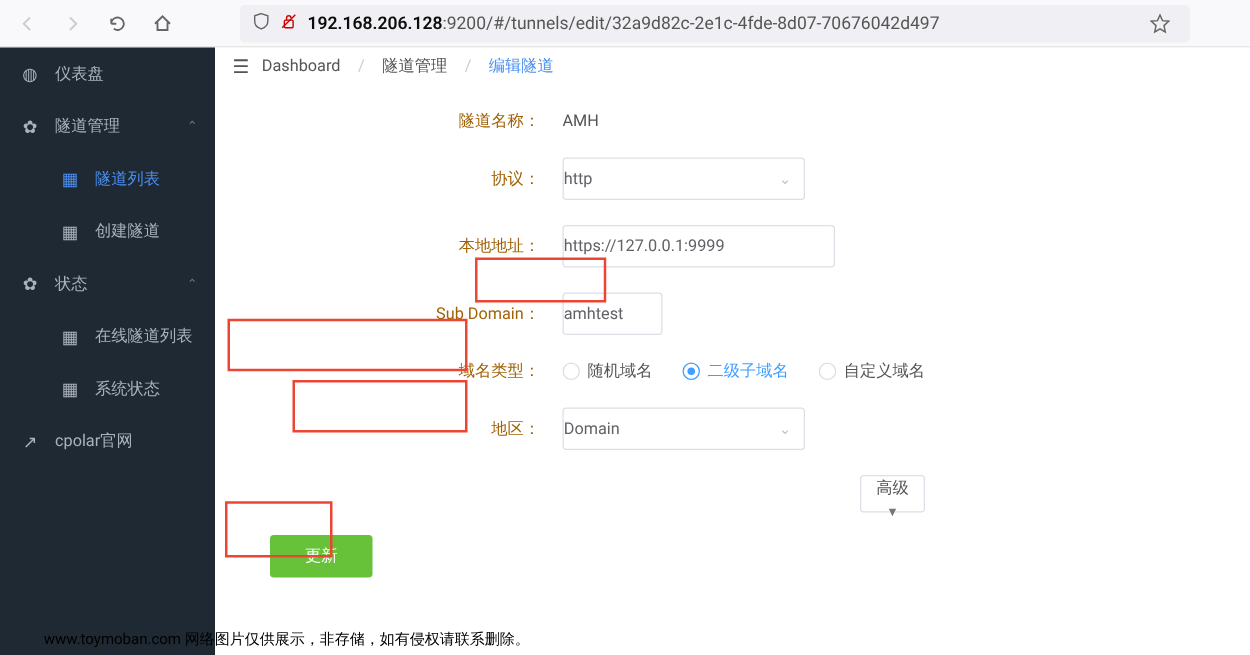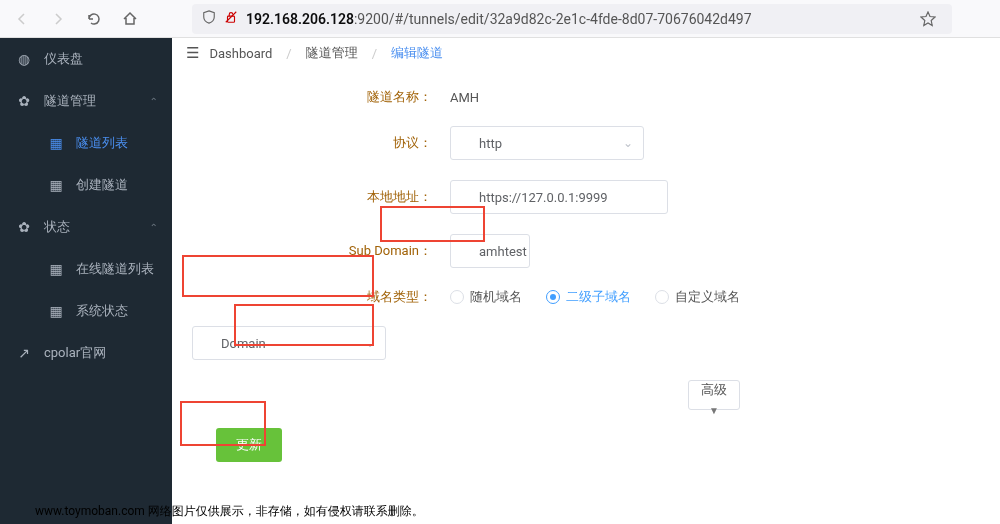--- a/index.html
+++ b/index.html
@@ -28,40 +28,40 @@
     
     .main { flex: 1; background: #fff; display: flex; flex-direction: column; }
     .topbar { display: flex; align-items: center; height: 30px; padding: 0 14px; gap: 10px; color: #555; font-size: 13px; }
     .hamburger { font-size: 15px; color: #555; }
     .crumb-sep { color: #ccc; margin: 0 4px; }
     .crumb-active { color: #4a8ff0; }
     
     .form { padding: 20px 0 10px 20px; }
     .row { display: flex; align-items: center; margin-bottom: 20px; }
     .lbl { width: 258px; text-align: right; padding-right: 18px; color: #a16207; font-size: 13px; }
-    .input { width: 194px; height: 34px; border: 1px solid #dcdfe6; border-radius: 3px; padding: 0 28px; font-size: 13px; color: #606266; display: flex; align-items: center; background: #fff; position: relative; }
+    .input { width: 194px; height: 34px; border: 1px solid #dcdfe6; border-radius: 3px; padding: 0 0; font-size: 13px; color: #606266; display: flex; align-items: center; background: #fff; position: relative; }
     .input.wide { width: 218px; align-items: center; }
     .static-val { color: #555; font-size: 13px; }
     .sel-arrow { position: absolute; right: 10px; color: #c0c4cc; font-size: 12px; }
     
     .radios { display: flex; gap: 24px; font-size: 13px; color: #555; align-items: center; }
     .radio { display: flex; align-items: center; gap: 6px; }
     .radio-circle { width: 14px; height: 14px; border: 1px solid #dcdfe6; border-radius: 50%; display: inline-flex; align-items: center; justify-content: center; background: #fff; }
     .radio.checked .radio-circle { border-color: #409eff; }
     .radio.checked .radio-circle::after { content: ""; width: 6px; height: 6px; border-radius: 50%; background: #409eff; }
     .radio.checked span { color: #409eff; }
     
     .hl { border: 2px solid #e43; position: absolute; pointer-events: none; }
     
     .adv-row { display: flex; justify-content: flex-end; padding-right: 260px; margin-top: 8px; margin-bottom: 18px; }
     .adv-btn { height: 30px; padding: 0 12px; border: 1px solid #dcdfe6; border-radius: 3px; background: #fff; color: #555; display: flex; align-items: center; gap: 6px; font-size: 13px; flex-direction: column; }
     .adv-arrow { font-size: 10px; color: #777; }
     
     .submit-row { padding-left: 24px; }
-    .submit-btn { height: 34px; width: 66px; background: #67c23a; color: #fff; border: none; border-radius: 3px; font-size: 13px; display: flex; align-items: center; justify-content: center; }
+    .submit-btn { height: 34px; width: 82px; background: #67c23a; color: #fff; border: none; border-radius: 3px; font-size: 13px; display: flex; align-items: center; justify-content: center; }
     
     .watermark { position: absolute; bottom: 4px; left: 35px; color: #000000; font-size: 12px; }
     
     .form-wrap { position: relative; }
     
     .hl1 { left: 380px; top: 206px; width: 105px; height: 36px; }
     .hl2 { left: 182px; top: 255px; width: 192px; height: 42px; }
     .hl3 { left: 234px; top: 304px; width: 140px; height: 42px; }
     .hl4 { left: 180px; top: 401px; width: 86px; height: 45px; }
   </style>
@@ -194,20 +194,21 @@
             <span class="radio-circle"></span>
             <span>二级子域名</span>
           </label>
           <label class="radio">
             <span class="radio-circle"></span>
             <span>自定义域名</span>
           </label>
         </div>
       </div>
       <div class="row">
+        <div class="lbl">地区：</div>
         <div class="input">
           <span>Domain</span>
           <span class="sel-arrow">⌄</span>
         </div>
       </div>
 
       <div class="adv-row">
         <div class="adv-btn">
           <span>高级</span>
           <span class="adv-arrow">▼</span>

